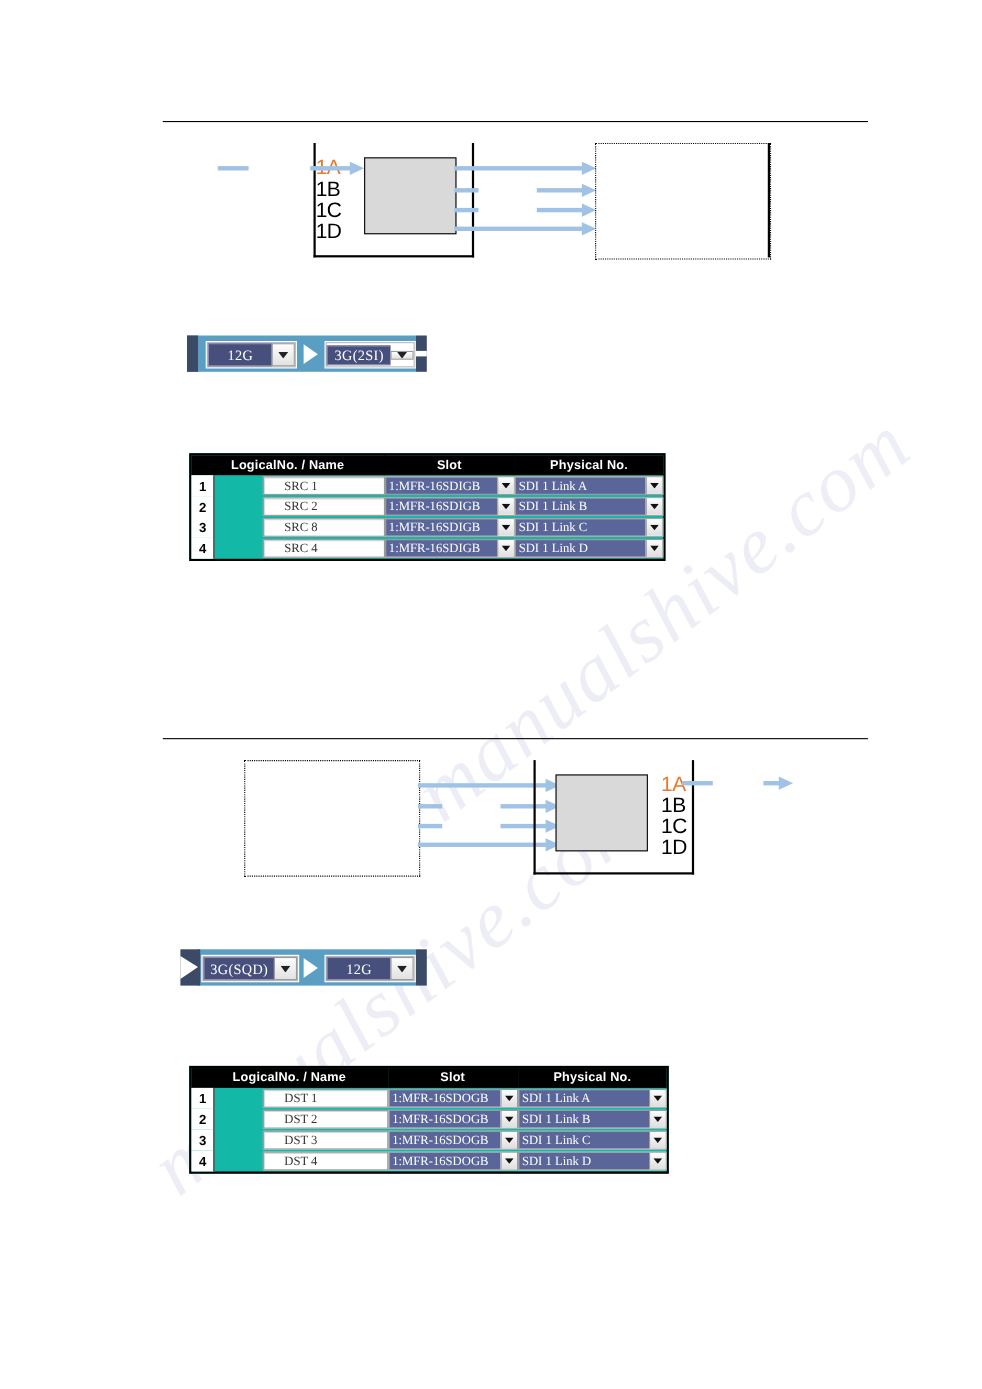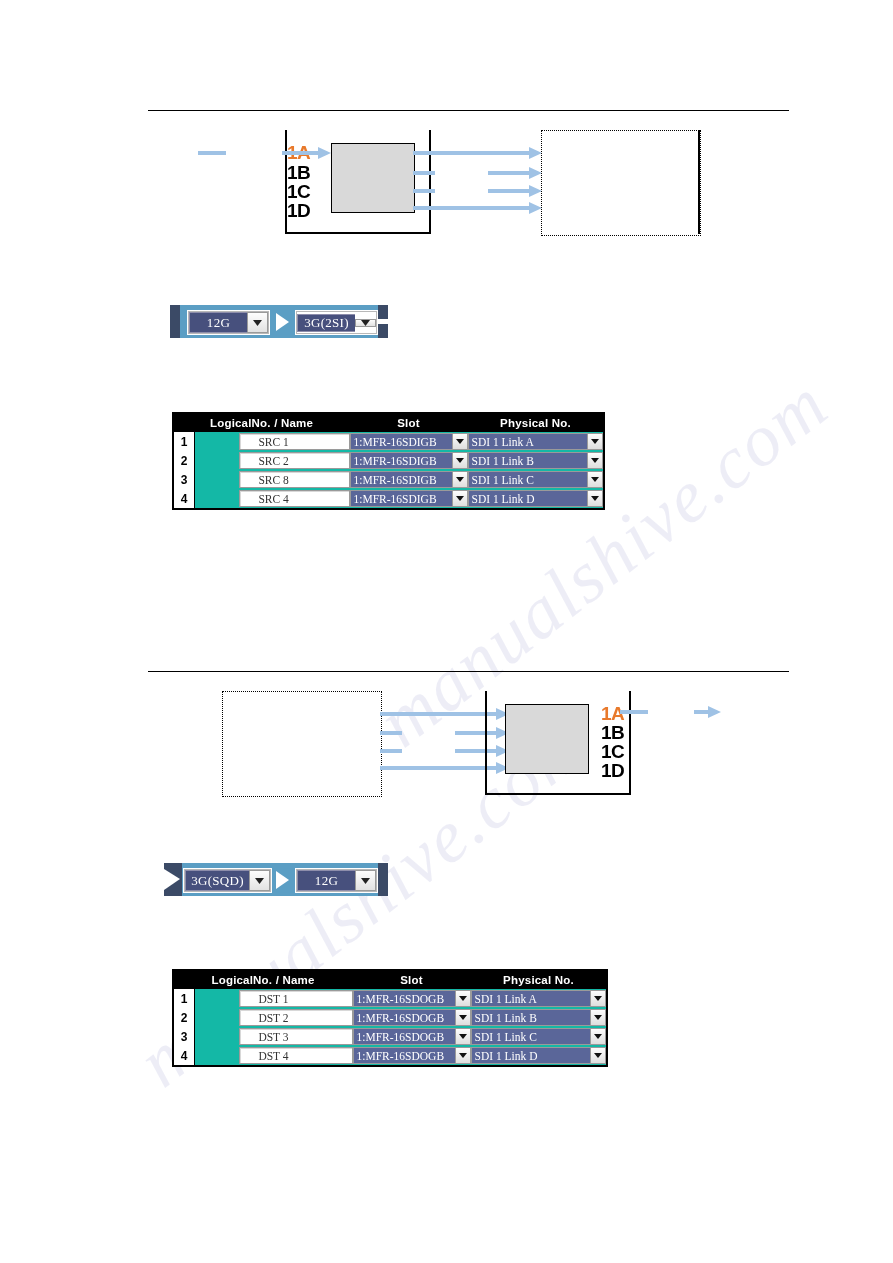--- a/index.html
+++ b/index.html
@@ -43,21 +43,21 @@
     position:absolute;background:#d9d9d9;border:1.6px solid #000;
   }
 
   .dotted-box{
     position:absolute;border:1.4px dotted #000;
   }
 
   .lbl{
     position:absolute;
     font-family:"Liberation Sans", sans-serif;
-    font-weight:bold;font-size:19px;line-height:19px;
+    font-weight:normal;font-size:19px;line-height:19px;
     color:#000;letter-spacing:-.5px;
   }
   .lbl.orange{color:#e8792b;text-align:center;}
 
   
   .arrow-svg{position:absolute;overflow:visible;}
 
   
   .selbar{position:absolute;height:33px;}
   .selbar .bar-bg{

